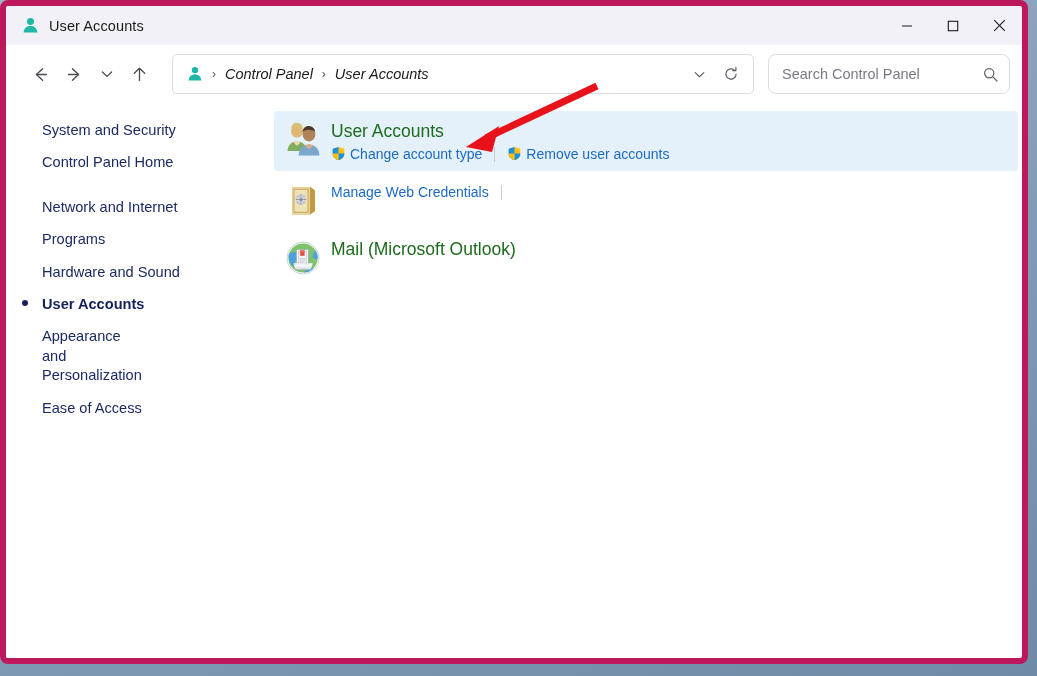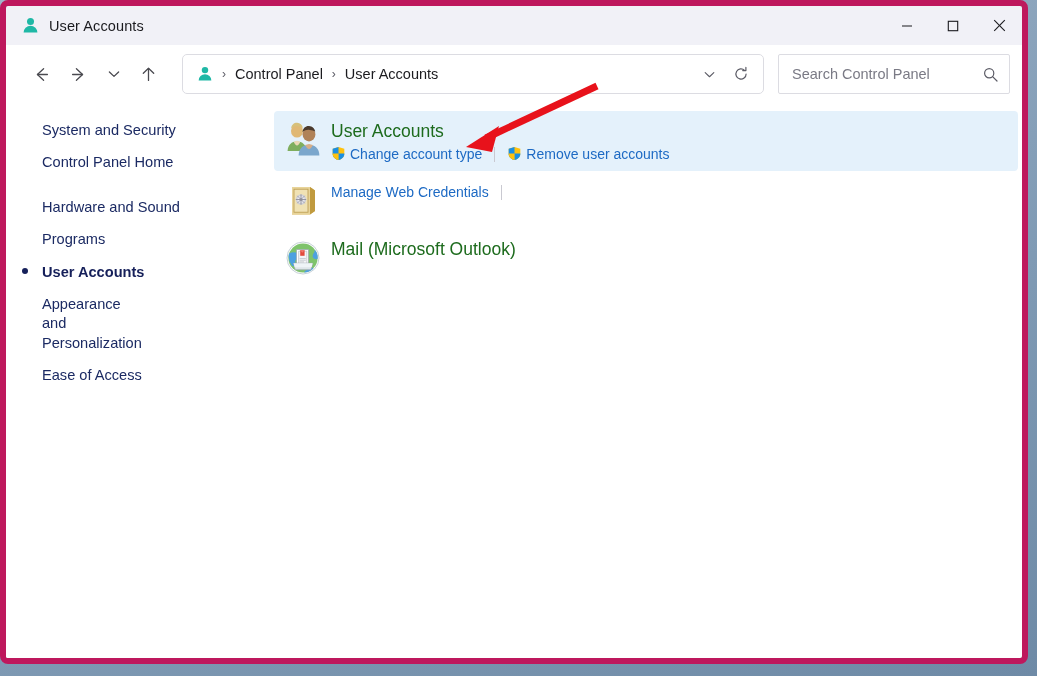--- a/index.html
+++ b/index.html
@@ -125,40 +125,42 @@
     padding: 0 7px;
     user-select: none;
   }
   .crumb {
     font-size: 14.5px;
     color: #1b1b1f;
     white-space: nowrap;
     padding: 3px 2px;
     border-radius: 3px;
     cursor: default;
+    font-style: italic;
   }
   .addr-chevron, .addr-refresh {
     width: 32px; height: 32px;
     display: flex; align-items: center; justify-content: center;
     border-radius: 4px;
     color: #5c5c66;
     flex: 0 0 auto;
     cursor: default;
   }
 
   .searchbox {
     margin-left: 14px;
     width: 253px;
     height: 40px;
     border: 1px solid #dcdce2;
-    border-radius: 2px;
+    border-radius: 8px;
     display: flex;
     align-items: center;
     padding: 0 8px 0 13px;
     background: #fff;
+    gap: 10px;
   }
   .searchbox input {
     flex: 1 1 auto;
     border: none;
     outline: none;
     font-family: "Liberation Sans", sans-serif;
     font-size: 14.5px;
     color: #1b1b1f;
     background: transparent;
     min-width: 0;
@@ -382,24 +384,27 @@
   <div class="body">
 
     <div class="sidebar">
       <div class="side-item">
         <span>System and Security</span>
       </div>
       <div class="side-item home">
         <span>Control Panel Home</span>
       </div>
       <div class="side-item">
-        <span>Hardware and Sound</span>
+        <span>Network and Internet</span>
       </div>
       <div class="side-item">
         <span>Programs</span>
+      </div>
+      <div class="side-item">
+        <span>Hardware and Sound</span>
       </div>
       <div class="side-item current">
         <span class="side-bullet"></span>
         <span>User Accounts</span>
       </div>
       <div class="side-item" style="max-width:140px;">
         <span>Appearance and Personalization</span>
       </div>
       <div class="side-item">
         <span>Ease of Access</span>

